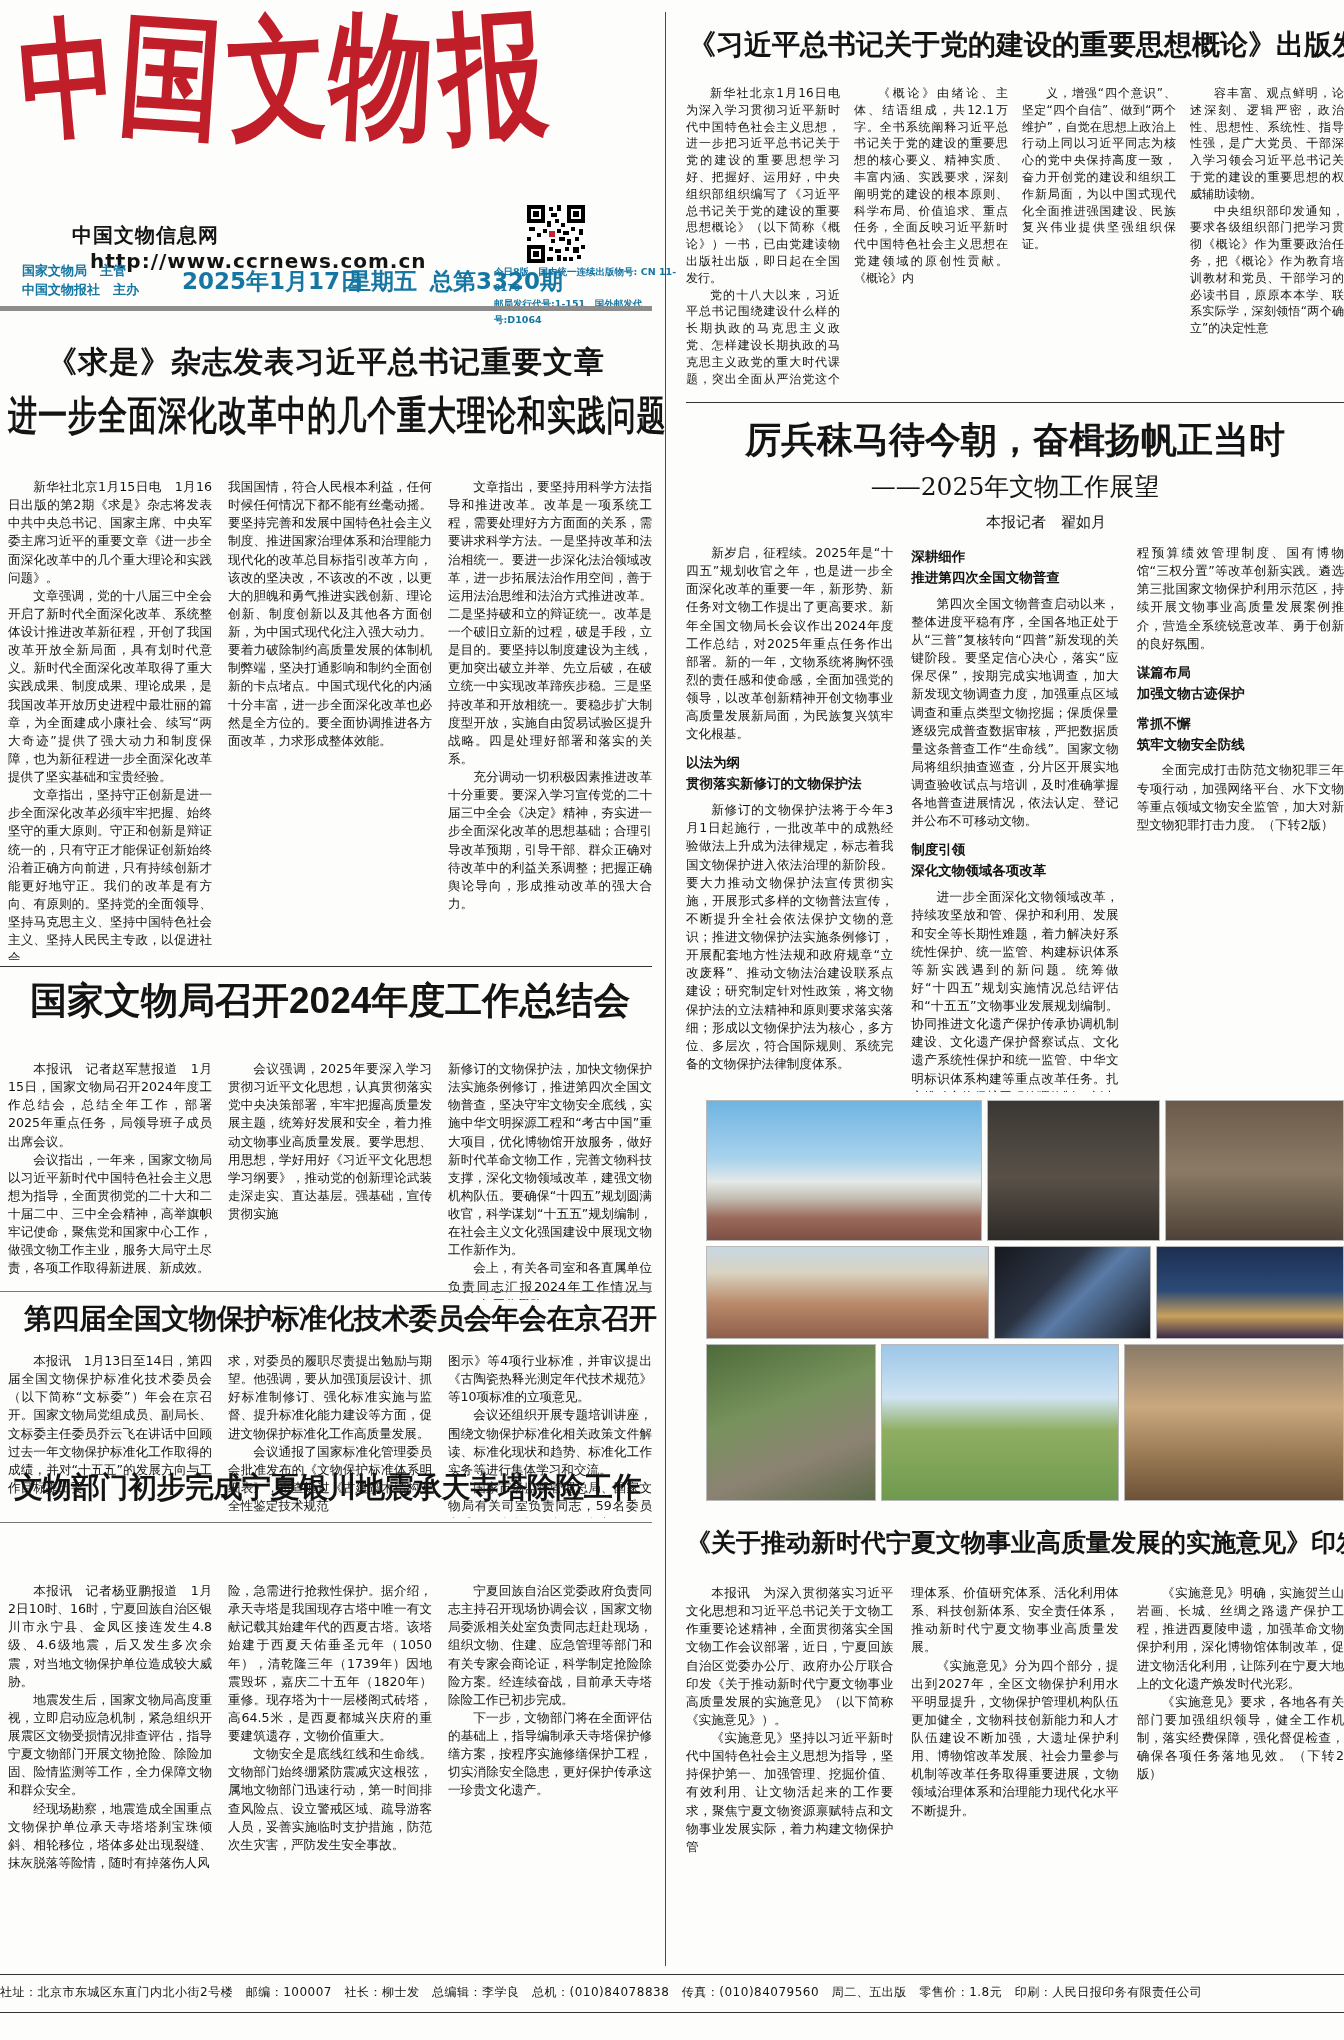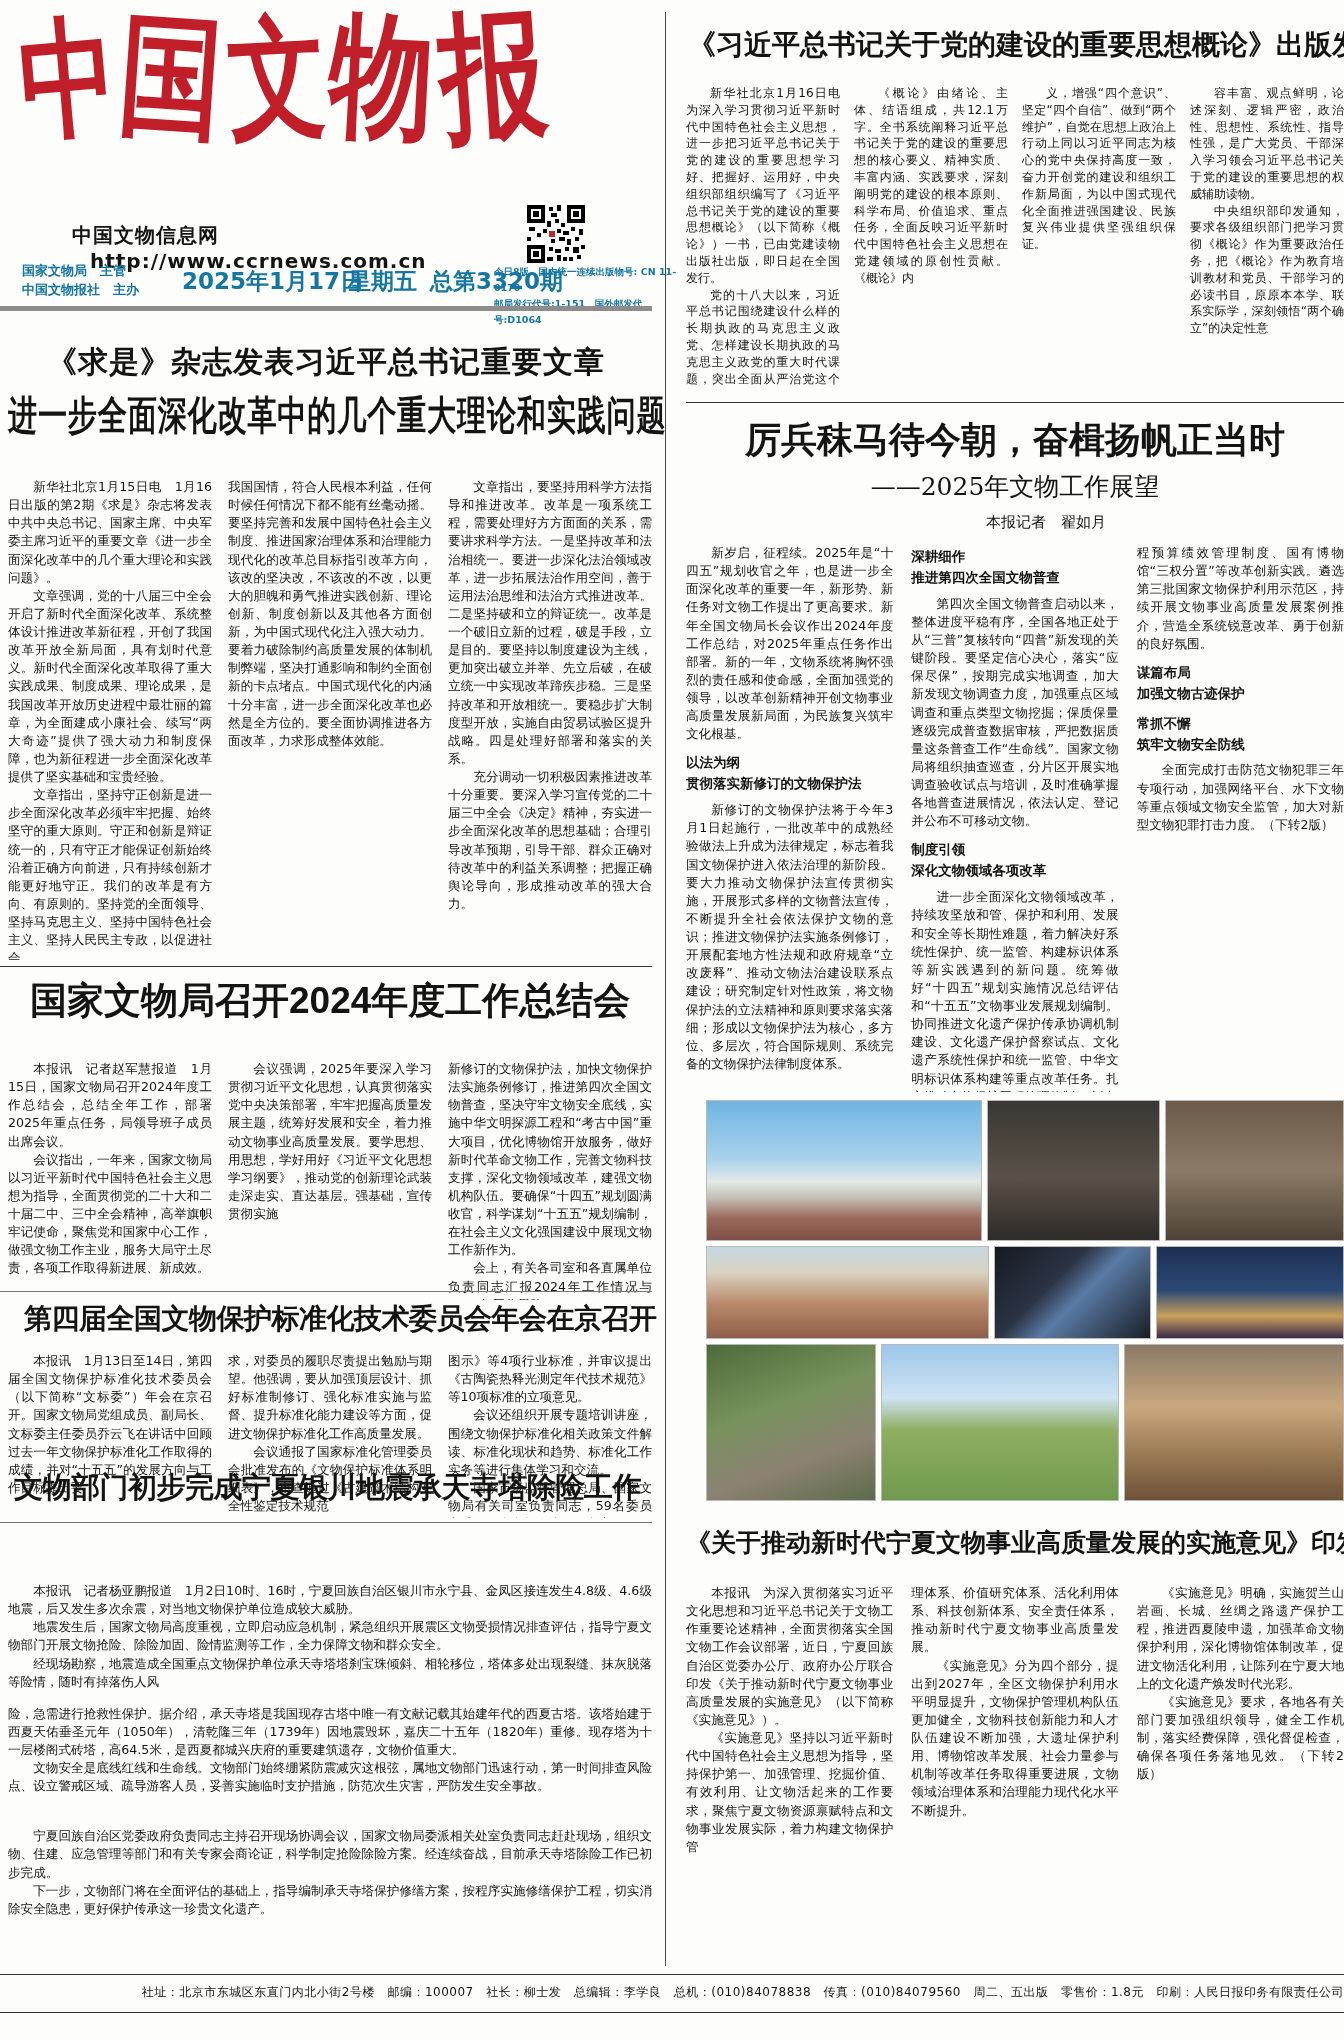--- a/index.html
+++ b/index.html
@@ -45,21 +45,21 @@
   .art-b-head{left:8px;top:388px;font-size:40px;transform:scaleX(0.73);letter-spacing:1px;}
   .art-b-body{left:8px;top:478px;width:644px;height:482px;gap:16px;}
   .hr-b{left:0;top:966px;width:652px;}
   .art-c-head{left:30px;top:976px;font-size:37px;}
   .art-c-body{left:8px;top:1044px;width:644px;height:240px;gap:16px;margin-top:16px;}
   .hr-c{left:0;top:1291px;width:652px;background:#777;}
   .art-d-head{left:24px;top:1300px;font-size:28px;letter-spacing:-0.5px;}
   .art-d-body{left:8px;top:1352px;width:644px;height:166px;gap:16px;}
   .hr-d{left:0;top:1522px;width:652px;background:#777;}
   .art-e-head{left:14px;top:1468px;font-size:29px;letter-spacing:-0.5px;}
-  .art-e-body{left:8px;top:1582px;width:644px;height:352px;gap:16px;flex-direction:column;}
+  .art-e-body{left:8px;top:1582px;width:644px;height:352px;gap:16px;}
   .art-f-head{left:686px;top:416px;width:658px;font-size:36px;text-align:center;}
   .art-f-sub{left:686px;top:470px;width:658px;font-size:25px;text-align:center;
              font-family:"DejaVu Serif","Liberation Serif",serif;}
   .art-f-byline{left:986px;top:513px;width:300px;font-size:15px;}
   .art-f-body{left:686px;top:544px;width:658px;height:548px;gap:18px;}
   
   .collage{left:706px;top:1100px;width:638px;height:401px;display:flex;flex-direction:column;gap:5px;}
   .prow{display:flex;gap:5px;}
   .ph{border:1px solid #b9b9b9;box-sizing:border-box;}
   .r1{height:141px;} .r2{height:93px;} .r3{height:157px;}
@@ -69,21 +69,21 @@
   .ph-district{width:45%;background:linear-gradient(180deg,#c7d8e2 0%,#d9d3c2 28%,#b98a6a 62%,#8f5e4a 100%);}
   .ph-monitor{width:25%;background:linear-gradient(135deg,#17191f 0%,#2b3444 38%,#5a7ba6 55%,#1b1e26 100%);}
   .ph-night{width:30%;background:linear-gradient(180deg,#1d2f52 0%,#2c4a77 48%,#caa05a 76%,#3a2b4f 100%);}
   .ph-cliff{width:27%;background:linear-gradient(160deg,#4e6b3a 0%,#77925c 40%,#8c8273 70%,#5d6b4a 100%);}
   .ph-valley{width:38%;background:linear-gradient(180deg,#9cc6e8 0%,#cfe3f2 34%,#8fae62 55%,#6f9a4e 100%);}
   .ph-pottery{width:35%;background:linear-gradient(180deg,#8a7a68 0%,#caa87e 40%,#9a7b55 70%,#6e5238 100%);}
   .art-g-head{left:686px;top:1526px;width:658px;font-size:25px;text-align:center;font-weight:900;white-space:nowrap;}
   .art-g-body{left:686px;top:1584px;width:658px;height:378px;gap:18px;}
   
   .foot-rule-top{left:0;top:1974px;width:1344px;}
-  .foot-text{left:0;top:1984px;width:1344px;text-align:right;font-size:12px;letter-spacing:0.5px;}
+  .foot-text{left:0;top:1984px;width:1344px;text-align:left;font-size:12px;letter-spacing:0.5px;}
   .foot-rule-bot{left:0;top:2012px;width:1344px;}
 </style>
 </head>
 <body>
 
 <div class="page">
 
   <div class="abs mast-title" aria-label="中国文物报">
     <span>中</span><span>国</span><span>文</span><span>物</span><span>报</span>
   </div>

